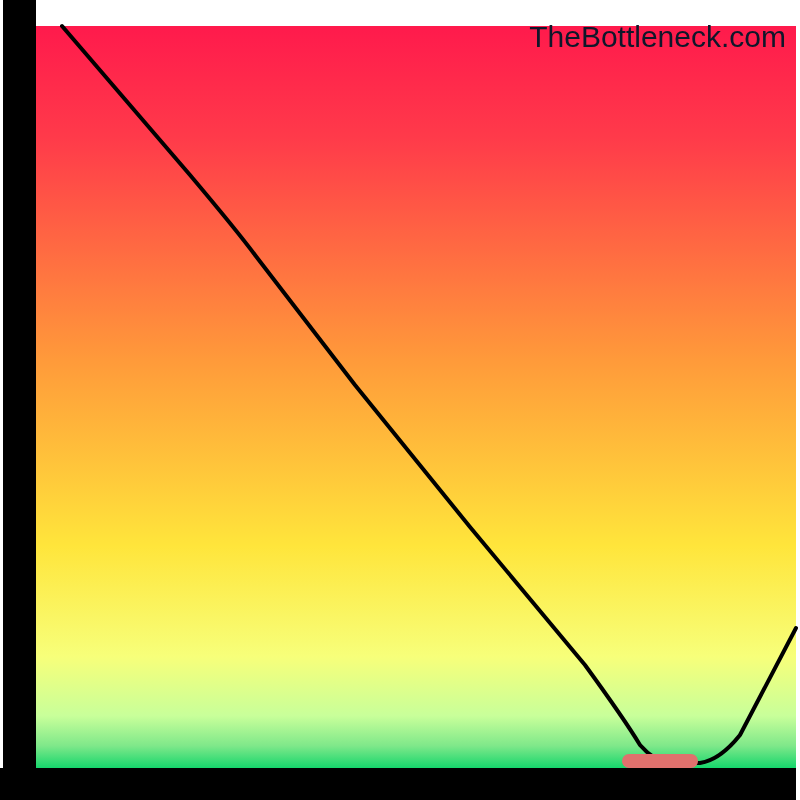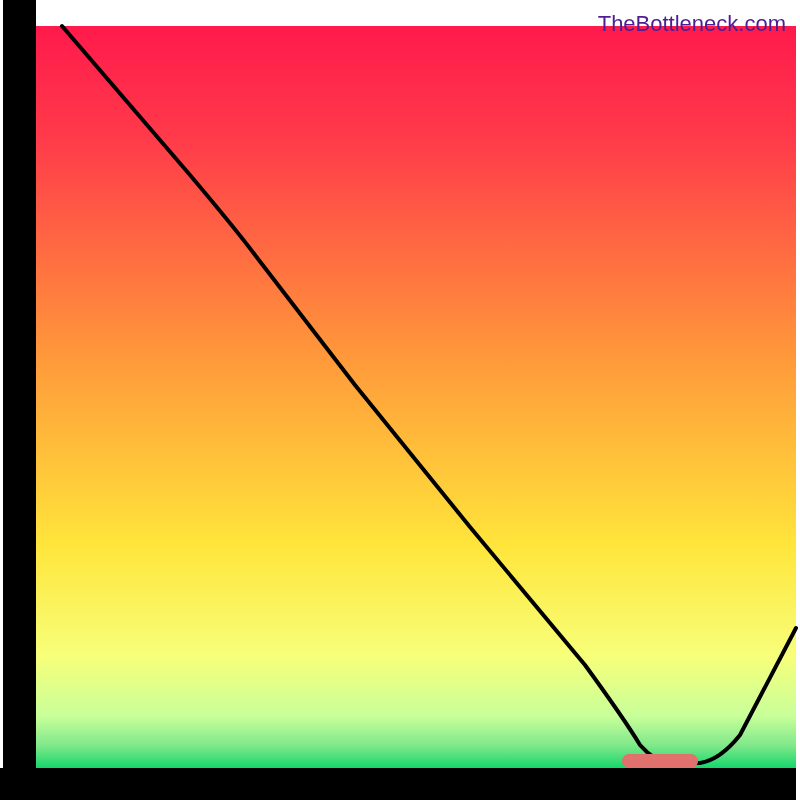--- a/index.html
+++ b/index.html
@@ -10,24 +10,24 @@
     background: #fff;
     font-family: Arial, Helvetica, sans-serif;
   }
   .stage {
     position: relative;
     width: 800px;
     height: 800px;
   }
   .watermark {
     position: absolute;
-    top: 11px;
+    top: 20px;
     right: 14px;
-    color: #4c1d95;
-    font-size: 22px;
+    color: #0f172a;
+    font-size: 30px;
     font-weight: 500;
     letter-spacing: 0;
   }
   svg {
     display: block;
   }
 </style>
 </head>
 <body>
 

